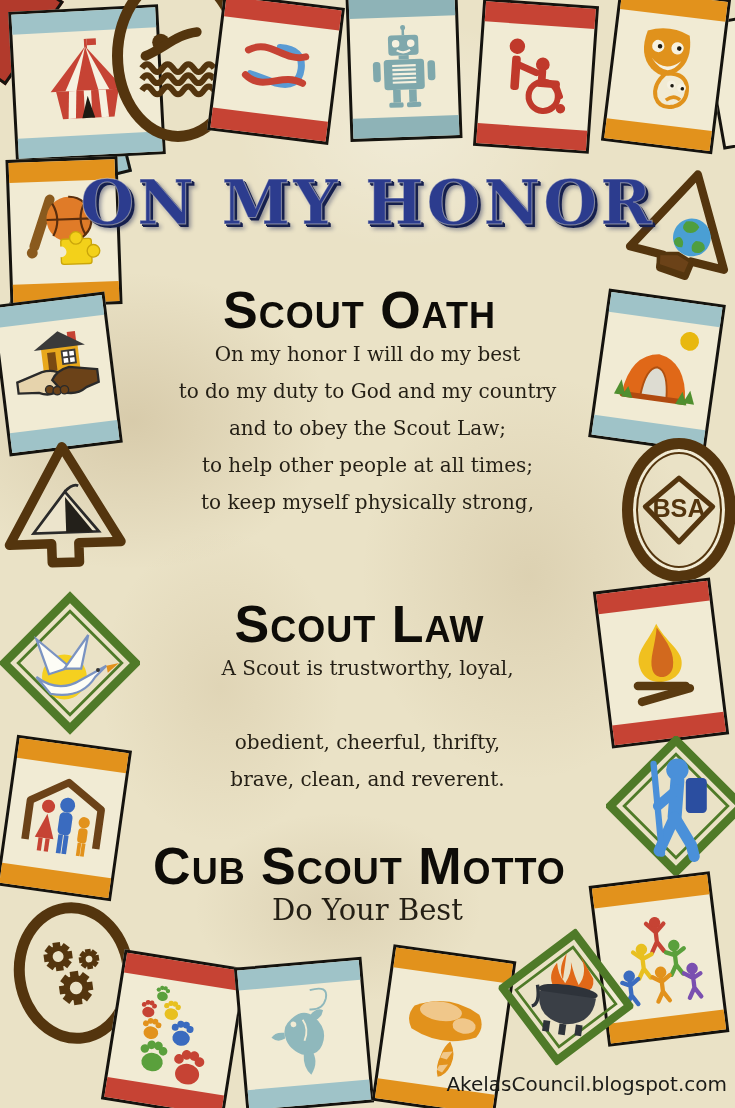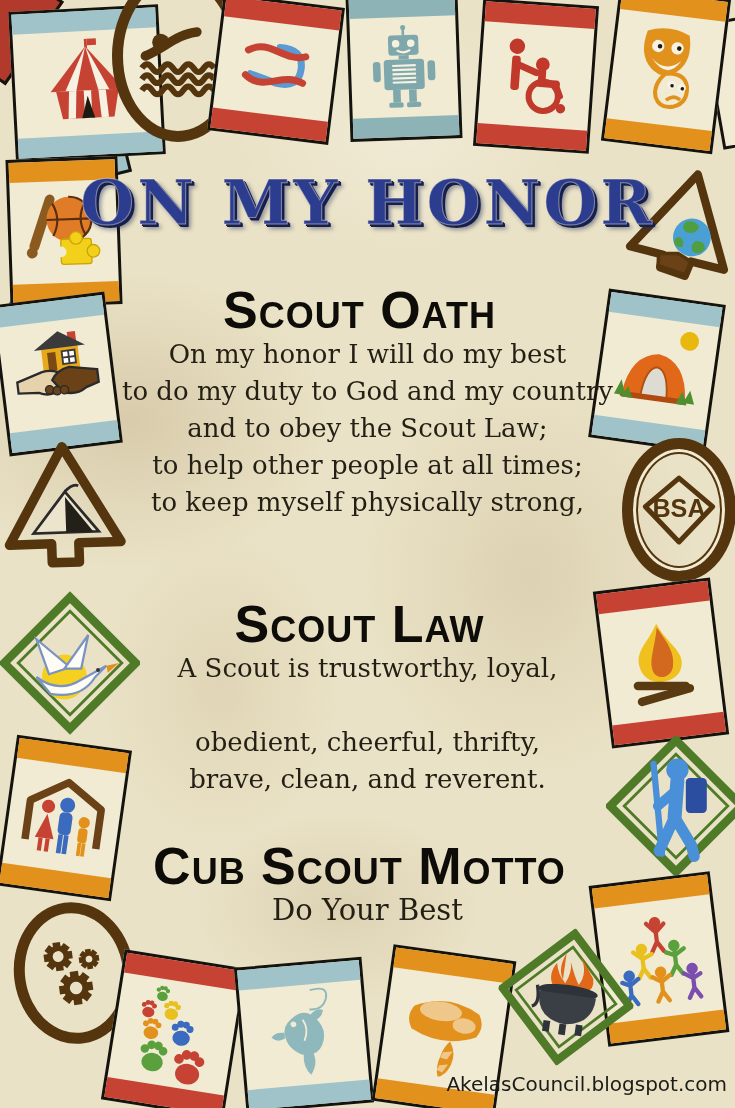--- a/index.html
+++ b/index.html
@@ -25,21 +25,21 @@
   svg{display:block;}
   
   .title{position:absolute;left:0;right:0;top:166px;text-align:center;z-index:3;
     font-family:"DejaVu Serif",serif;font-weight:bold;font-size:62px;letter-spacing:3px;color:#2c3c8e;
     -webkit-text-stroke:1px rgba(248,242,218,.45);
     text-shadow:2px 2px 0 #16204f,3px 3px 0 #16204f,5px 5px 4px rgba(22,32,79,.45);}
   .heading{position:absolute;left:40px;right:56px;text-align:center;z-index:3;
     font-family:"Liberation Sans",sans-serif;font-weight:900;font-variant:small-caps;
     font-size:52px;line-height:1;color:#0e0c08;letter-spacing:1px;}
   .bodyline{position:absolute;left:55px;right:55px;text-align:center;z-index:3;
-    font-family:"DejaVu Serif",serif;font-size:26px;line-height:37px;color:#241f15;}
+    font-family:"DejaVu Serif",serif;font-size:20px;line-height:37px;color:#241f15;}
   .credit{position:absolute;right:8px;top:1072px;z-index:3;font-family:"DejaVu Sans",sans-serif;
     font-size:20px;color:#1b1b18;}
 </style>
 </head>
 <body>
 
 <div class="poster">
 
   <div class="frag" style="left:-18px;top:-24px;width:52px;height:96px;background:#b23a2c;transform:rotate(35deg);"></div>
   <div class="frag" style="left:46px;top:138px;width:76px;height:38px;background:#9fc3c8;transform:rotate(-14deg);"></div>

